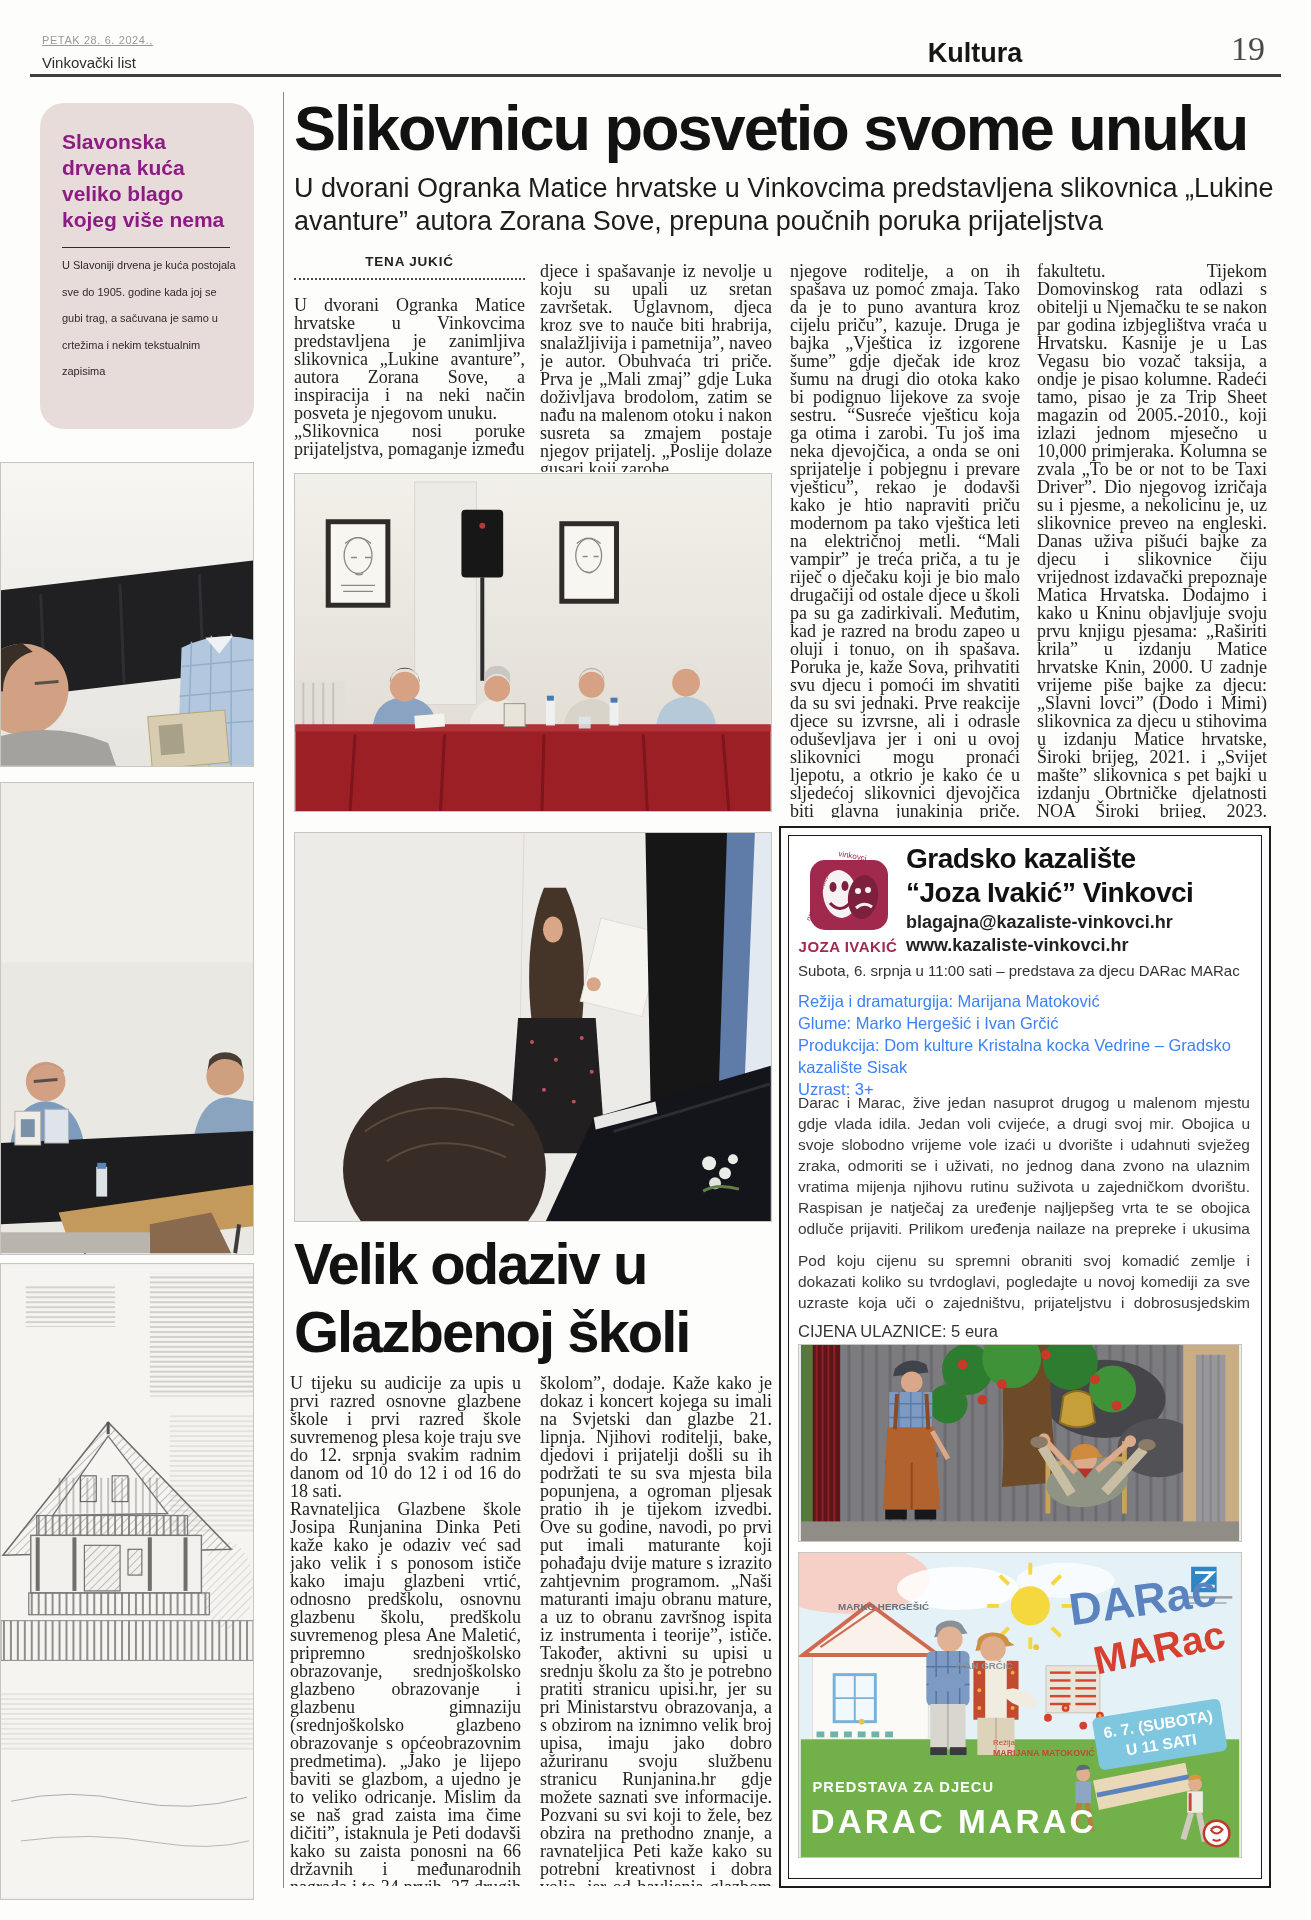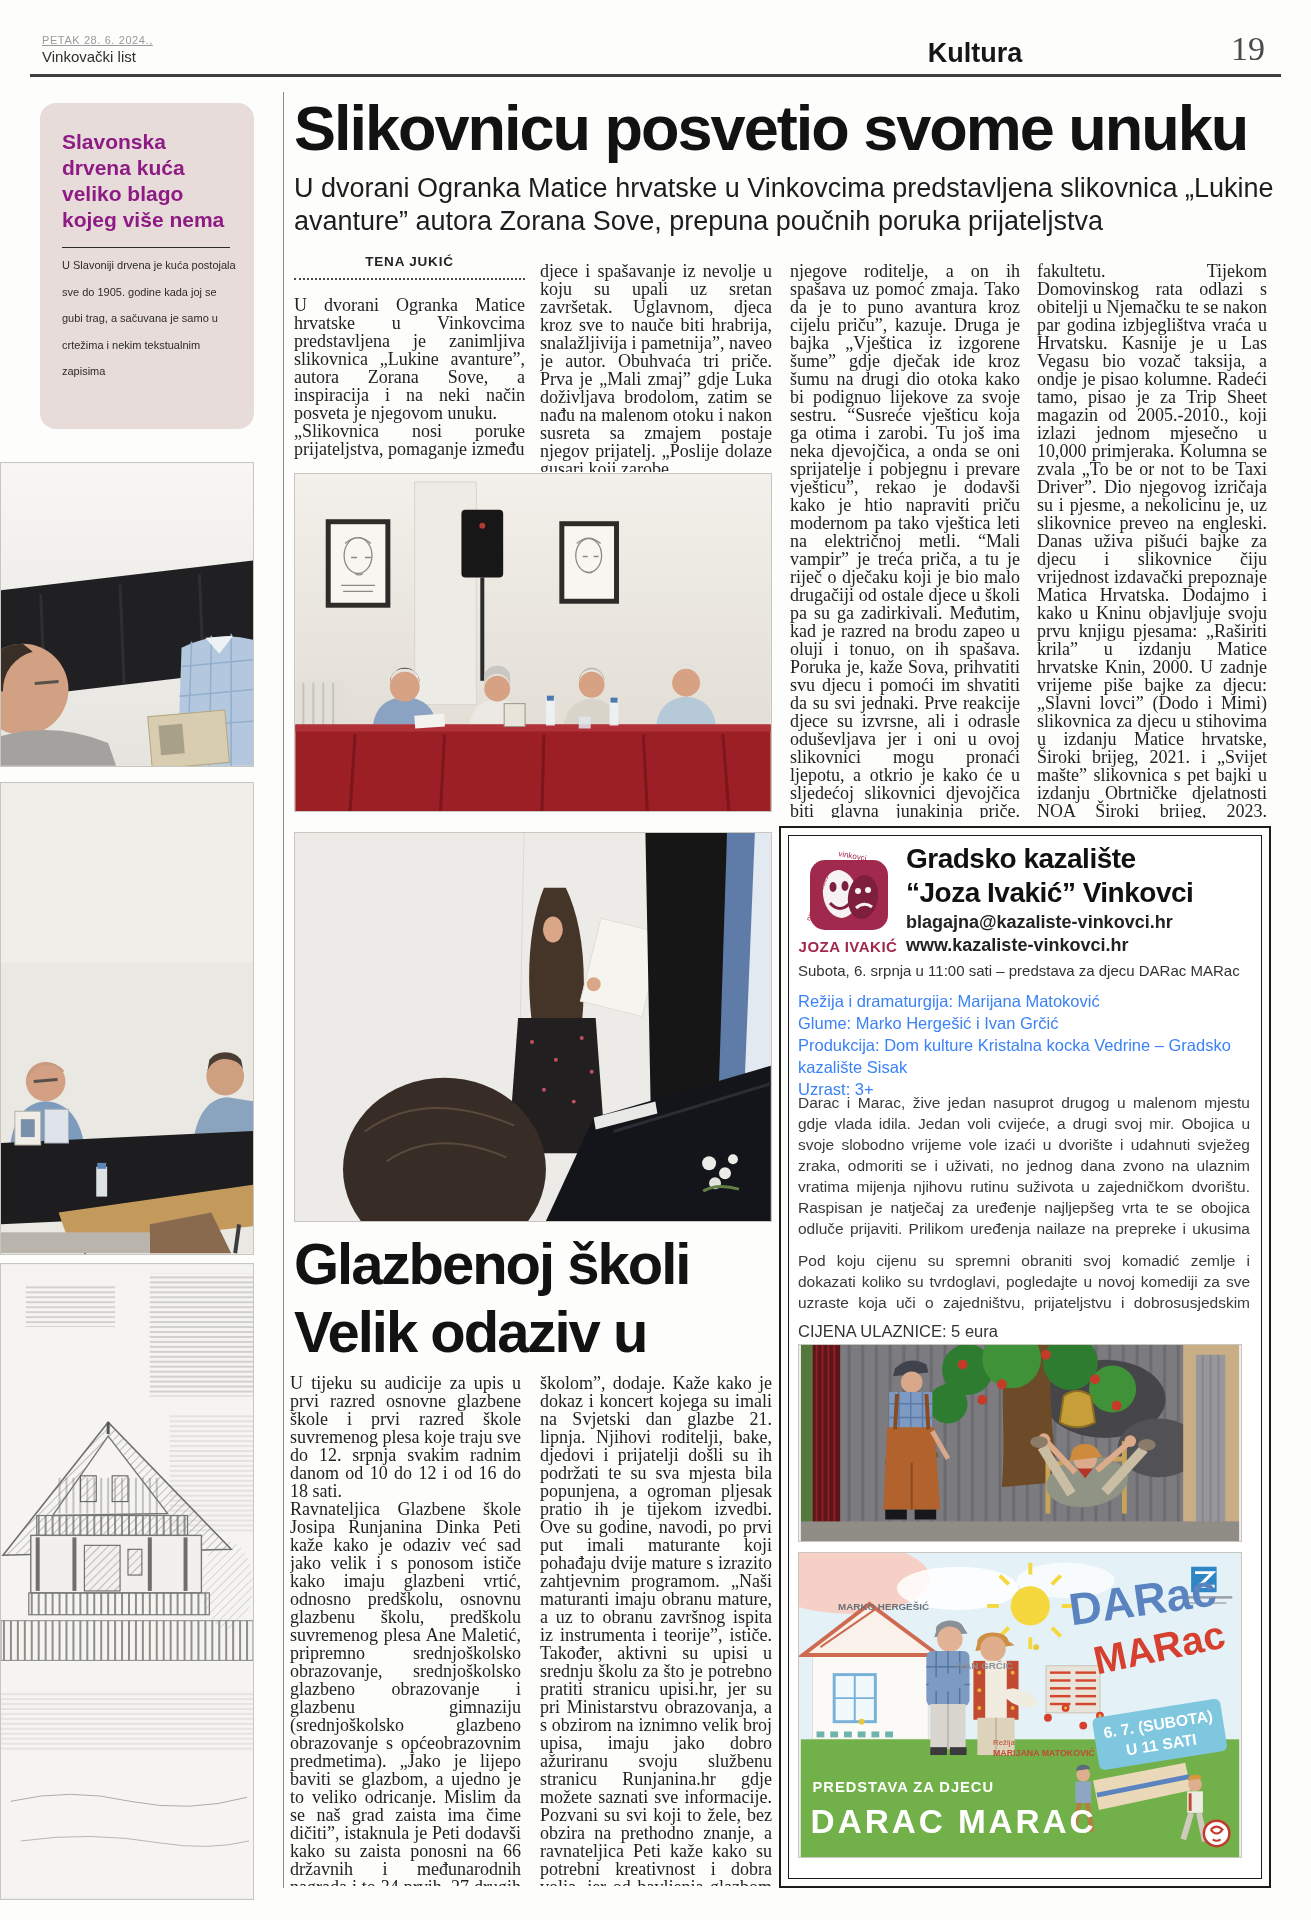--- a/index.html
+++ b/index.html
@@ -2,25 +2,25 @@
 <html><head>
 <meta charset="utf-8">
 <style>
   html,body{margin:0;padding:0;background:#ffffff;}
   .page{position:relative;width:1311px;height:1920px;background:#fdfdfc;overflow:hidden;
         font-family:"Liberation Sans","DejaVu Sans",sans-serif;color:#1c1c1c;}
   .abs{position:absolute;}
   .serifcol{font-family:"Liberation Serif","DejaVu Serif",serif;font-size:18px;line-height:18px;
             text-align:justify;white-space:pre-line;color:#222;overflow:hidden;}
   .mast-date{font-size:11px;letter-spacing:.6px;color:#9a9a9a;text-decoration:underline;}
-  .mast-paper{font-size:15px;color:#2e2e2e;margin-top:2px;}
+  .mast-paper{font-size:15px;color:#2e2e2e;margin-top:8px;}
   .section-title{font-size:27px;font-weight:bold;color:#161616;text-align:center;}
   .page-num{font-family:"Liberation Serif","DejaVu Serif",serif;font-size:34px;color:#4a4a4a;text-align:right;}
   .head-rule{height:3px;background:#3f3f3f;}
-  .infobox{background:#e7dcd9;border-radius:16px;padding:26px 18px 0 22px;box-sizing:border-box;}
+  .infobox{background:#e7dcd9;border-radius:24px;padding:26px 18px 0 22px;box-sizing:border-box;}
   .infobox-title{font-size:21px;line-height:26px;font-weight:bold;color:#8e1b84;}
   .infobox-rule{border-top:1.6px solid #2b2b2b;width:168px;margin-top:14px;}
   .infobox-body{margin-top:4px;font-size:11px;line-height:26.5px;color:#2e2b2b;}
   .vrule{width:1px;background:#8b8b8b;}
   .lead-headline{font-size:63px;font-weight:bold;letter-spacing:-2px;color:#121212;white-space:nowrap;}
   .lead-deck{font-size:27px;line-height:33px;color:#1d1d1d;}
   .byline{font-size:13.5px;font-weight:bold;letter-spacing:.8px;text-align:center;color:#222;}
   .byline-rule{border-bottom:2.5px dotted #4a4a4a;}
   .photo{border:1px solid #c9c6c0;box-sizing:border-box;background:#eee;}
   .music-headline{font-size:58px;line-height:68px;font-weight:bold;letter-spacing:-2px;color:#121212;}
@@ -289,22 +289,22 @@
         <circle cx="416" cy="332" r="7" fill="#ebebe8"></circle>
           <circle cx="432" cy="342" r="6" fill="#ebebe8"></circle>
           <circle cx="422" cy="352" r="6" fill="#e2e2de"></circle>
         <circle cx="440" cy="328" r="5" fill="#ebebe8"></circle>
           <path d="M410,360 q14,-8 36,-2" stroke="#5f7f45" stroke-width="3" fill="none"></path>
       </g>
     </svg>
   </div>
 
   <div class="abs music-headline" style="left:294px;top:1230px;width:480px;">
+    <div>Velik odaziv u</div>
     <div>Glazbenoj školi</div>
-    <div>Velik odaziv u</div>
   </div>
   <div class="abs serifcol" style="left:290px;top:1374px;width:231px;height:512px;">U tijeku su audicije za upis u prvi razred osnovne glazbene škole i prvi razred škole suvremenog plesa koje traju sve do 12. srpnja svakim radnim danom od 10 do 12 i od 16 do 18 sati.
 Ravnateljica Glazbene škole Josipa Runjanina Dinka Peti kaže kako je odaziv već sad jako velik i s ponosom ističe kako imaju glazbeni vrtić, odnosno predškolu, osnovnu glazbenu školu, predškolu suvremenog plesa Ane Maletić, pripremno srednjoškolsko obrazovanje, srednjoškolsko glazbeno obrazovanje i glazbenu gimnaziju (srednjoškolsko glazbeno obrazovanje s općeobrazovnim predmetima). „Jako je lijepo baviti se glazbom, a ujedno je to veliko odricanje. Mislim da se naš grad zaista ima čime dičiti”, istaknula je Peti dodavši kako su zaista ponosni na 66 državnih i međunarodnih nagrada i to 34 prvih, 27 drugih i 5 trećih mjesta. „Naši nastavnici i mentori su profesionalci i takvo ozračje vlada cijelom</div>
   <div class="abs serifcol" style="left:540px;top:1374px;width:232px;height:512px;">školom”, dodaje. Kaže kako je dokaz i koncert kojega su imali na Svjetski dan glazbe 21. lipnja. Njihovi roditelji, bake, djedovi i prijatelji došli su ih podržati te su sva mjesta bila popunjena, a ogroman pljesak pratio ih je tijekom izvedbi. Ove su godine, navodi, po prvi put imali maturante koji pohađaju dvije mature s izrazito zahtjevnim programom. „Naši maturanti imaju obranu mature, a uz to obranu završnog ispita iz instrumenta i teorije”, ističe. Također, aktivni su upisi u srednju školu za što je potrebno pratiti stranicu upisi.hr, jer su pri Ministarstvu obrazovanja, a s obzirom na iznimno velik broj upisa, imaju jako dobro ažuriranu svoju službenu stranicu Runjanina.hr gdje možete saznati sve informacije. Pozvani su svi koji to žele, bez obzira na prethodno znanje, a ravnateljica Peti kaže kako su potrebni kreativnost i dobra volja, jer od bavljenja glazbom nema ništa ljepše. T.J.</div>
 
   <div class="abs ad-outer" style="left:779px;top:826px;width:492px;height:1062px;"></div>
   <div class="abs ad-inner" style="left:788px;top:835px;width:474px;height:1044px;"></div>
 
   <div class="abs" style="left:802px;top:846px;">
     <svg viewBox="0 0 92 92" width="92" height="92">

